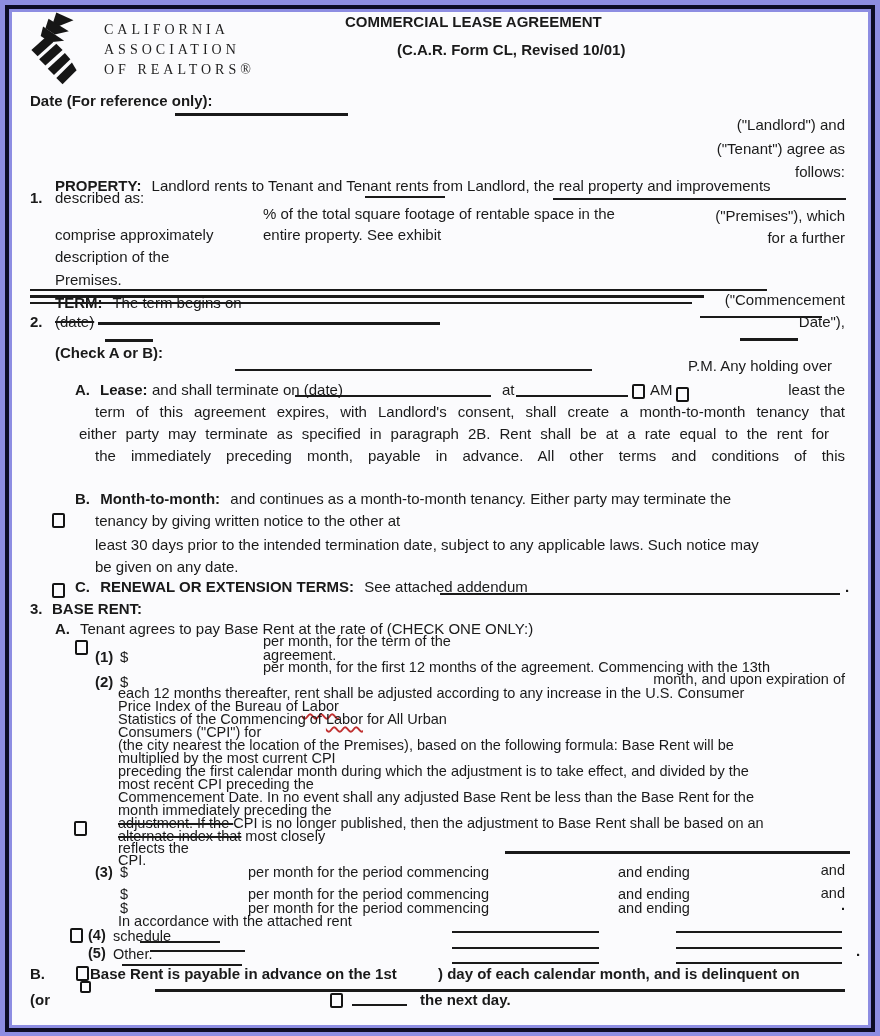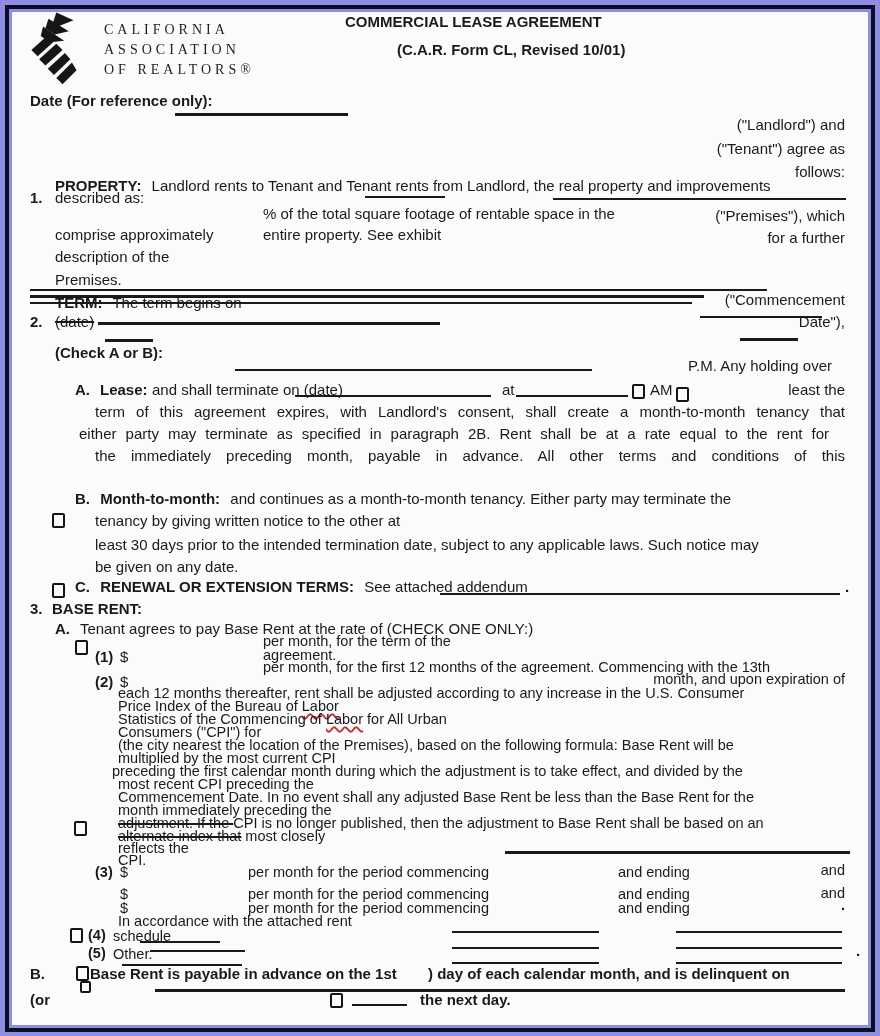--- a/index.html
+++ b/index.html
@@ -143,21 +143,21 @@
   <div class="t sm" style="left:118px;top:686px">each 12 months thereafter, rent shall be adjusted according to any increase in the U.S. Consumer</div>
   <div class="t sm" style="left:118px;top:699px">
     <span>Price Index of the Bureau of </span><span class="sqg">Labor</span>
   </div>
   <div class="t sm" style="left:118px;top:712px">
     <span>Statistics of the Commencing of </span><span class="sqg">Labor</span><span> for All Urban</span>
   </div>
   <div class="t sm" style="left:118px;top:725px">Consumers ("CPI") for</div>
   <div class="t sm" style="left:118px;top:738px">(the city nearest the location of the Premises), based on the following formula: Base Rent will be</div>
   <div class="t sm" style="left:118px;top:751px">multiplied by the most current CPI</div>
-  <div class="t sm" style="left:112px;top:764px">preceding the first calendar month during which the adjustment is to take effect, and divided by the</div>
+  <div class="t sm" style="left:118px;top:764px">preceding the first calendar month during which the adjustment is to take effect, and divided by the</div>
   <div class="t sm" style="left:118px;top:777px">most recent CPI preceding the</div>
   <div class="t sm" style="left:118px;top:790px">Commencement Date. In no event shall any adjusted Base Rent be less than the Base Rent for the</div>
   <div class="t sm" style="left:118px;top:803px">month immediately preceding the</div>
   <div class="cb" style="left:74px;top:821px"></div>
   <div class="t sm" style="left:118px;top:816px">
     <span class="strike">adjustment. If the </span><span>CPI is no longer published, then the adjustment to Base Rent shall be based on an</span>
   </div>
   <div class="t sm" style="left:118px;top:829px">
     <span class="strike">alternate index that</span><span> most closely</span>
   </div>
@@ -193,20 +193,20 @@
   <div class="ln" style="left:452px;top:962px;width:147px"></div>
   <div class="ln" style="left:676px;top:931px;width:166px"></div>
   <div class="ln" style="left:676px;top:947px;width:166px"></div>
   <div class="ln" style="left:676px;top:962px;width:166px"></div>
   <div class="t b" style="left:856px;top:942px">.</div>
 
   <div class="t b" style="left:30px;top:965px">B.</div>
   <div class="cb" style="left:76px;top:966px"></div>
   <div class="cb" style="left:80px;top:981px;width:7px;height:8px"></div>
   <div class="t b" style="left:90px;top:965px">Base Rent is payable in advance on the 1st</div>
-  <div class="t b" style="left:428px;top:965px">) day of each calendar month, and is delinquent on</div>
+  <div class="t b" style="left:438px;top:965px">) day of each calendar month, and is delinquent on</div>
   <div class="ln thick" style="left:155px;top:989px;width:690px"></div>
   <div class="t b" style="left:30px;top:991px">(or</div>
   <div class="cb" style="left:330px;top:993px"></div>
   <div class="ln" style="left:352px;top:1004px;width:55px"></div>
   <div class="t b" style="left:420px;top:991px">the next day.</div>
 
 </div>
 
 </body></html>

